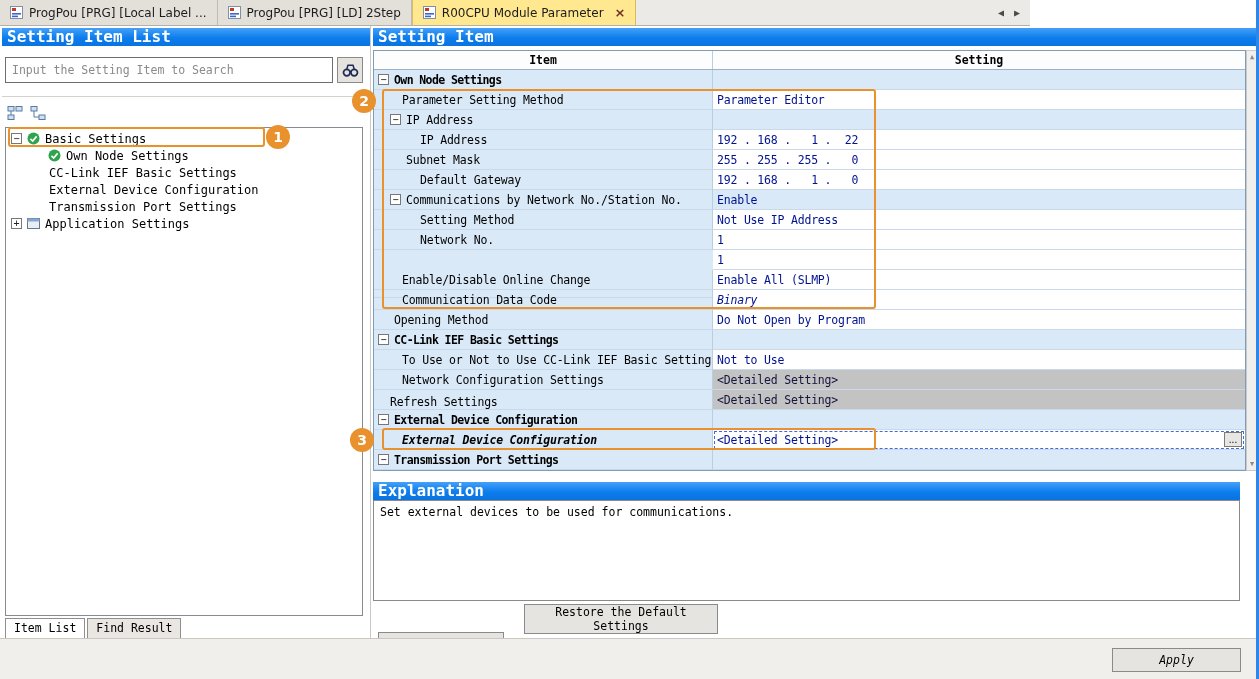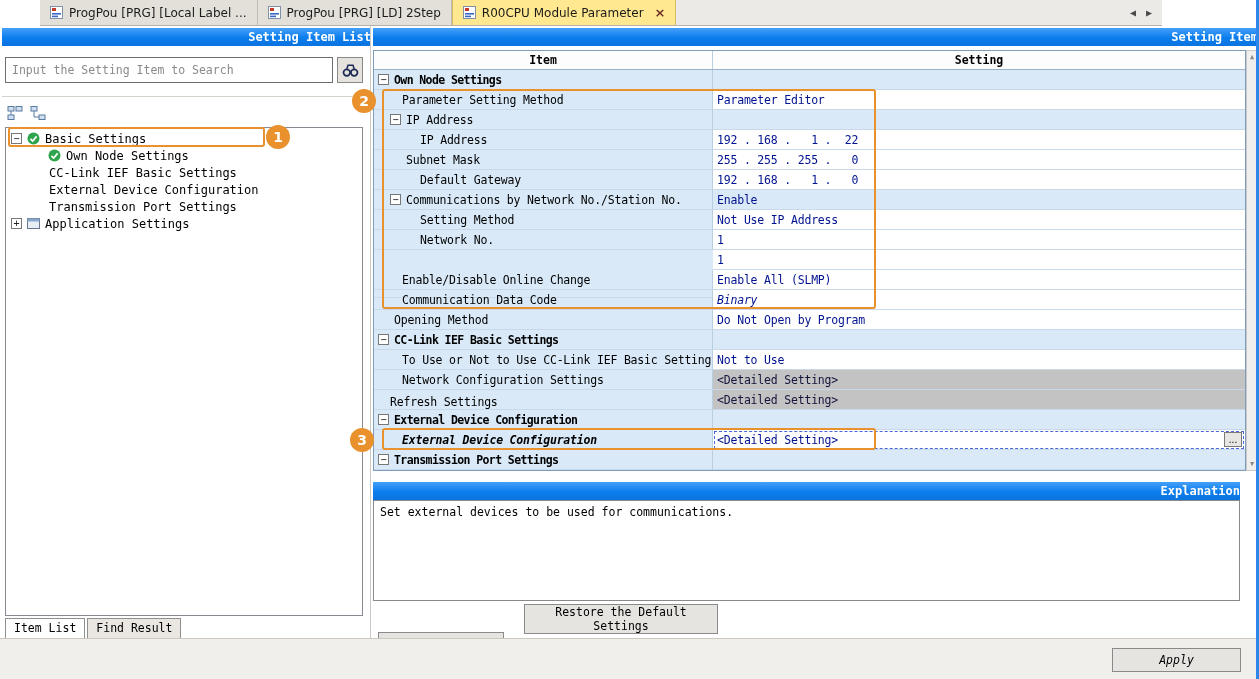--- a/index.html
+++ b/index.html
@@ -1,29 +1,29 @@
 <!DOCTYPE html>
 <html><head>
 <meta charset="utf-8">
 <style>
   * { margin:0; padding:0; box-sizing:border-box; }
   html,body { width:1259px; height:679px; }
   body { font-family:"DejaVu Sans Mono","Liberation Mono",monospace; font-size:12px; color:#000; background:#fff; overflow:hidden; }
   .app { position:relative; width:1259px; height:679px; background:#fff; overflow:hidden; }
 
   
-  .tabbar { position:absolute; left:0; top:0; width:1122px; height:26px; background:#eceae6; border-bottom:1px solid #b5b1aa;margin-left:40px; }
+  .tabbar { position:absolute; left:0; top:0; width:1030px; height:26px; background:#eceae6; border-bottom:1px solid #b5b1aa; }
   .tab-strip { display:flex; height:25px; }
   .tab { display:flex; align-items:center; gap:6px; padding:0 10px; height:25px; background:#e3e0da; border-right:1px solid #c0bcb5; font:12px "DejaVu Sans","Liberation Sans",sans-serif; color:#1c1c1c; white-space:nowrap; cursor:default; }
   .tab.active { background:#ffe88f; border-left:1px solid #d9bc62; border-right:1px solid #d9bc62; }
   .tab-close { margin-left:5px; color:#6e2f24; font-weight:bold; font-size:13px; line-height:1; }
   .tab-nav { position:absolute; right:10px; top:0; height:25px; display:flex; align-items:center; gap:10px; color:#4a4a4a; font-size:10px; }
 
   
-  .blue-bar { position:absolute; height:18px; line-height:18px; padding-left:5px; color:#fff; font-weight:bold; font-size:12px; background:linear-gradient(180deg,#45a0f8 0%,#0c7ded 55%,#0a73df 100%); white-space:nowrap;text-align:right; }
+  .blue-bar { position:absolute; height:18px; line-height:18px; padding-left:5px; color:#fff; font-weight:bold; font-size:16px; background:linear-gradient(180deg,#45a0f8 0%,#0c7ded 55%,#0a73df 100%); white-space:nowrap; }
   .bar-left { left:2px; top:28px; width:369px; }
   .bar-right { left:373px; top:28px; width:885px; }
   .bar-expl { left:373px; top:482px; width:867px; }
 
   
   .search-input { position:absolute; left:5px; top:57px; width:328px; height:26px; border:1px solid #6e6e6e; padding:0 6px; font:11.5px "DejaVu Sans Mono","Liberation Mono",monospace; color:#333; background:#fff; }
   .search-input::placeholder { color:#8a8a8a; opacity:1; }
   .search-btn { position:absolute; left:337px; top:57px; width:26px; height:26px; background:#e6e3df; border:1px solid #8a8a8a; display:flex; align-items:center; justify-content:center; cursor:pointer; }
   .left-hr { position:absolute; left:2px; top:96px; width:369px; border-top:1px solid #d5d2cc; }
   .tree-toolbar { position:absolute; left:6px; top:104px; display:flex; gap:5px; }

